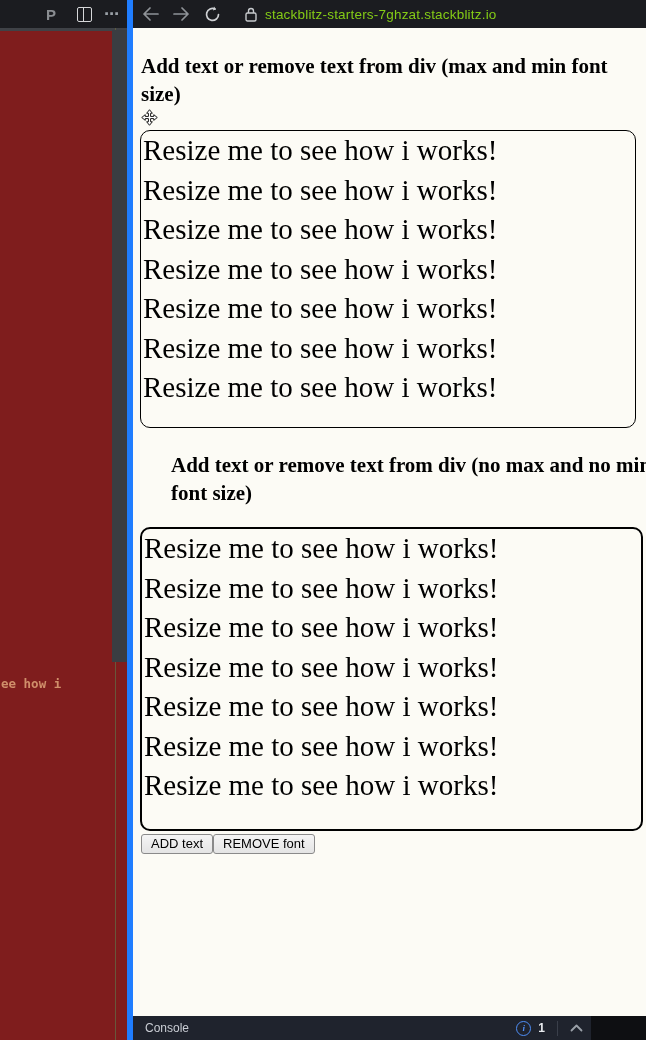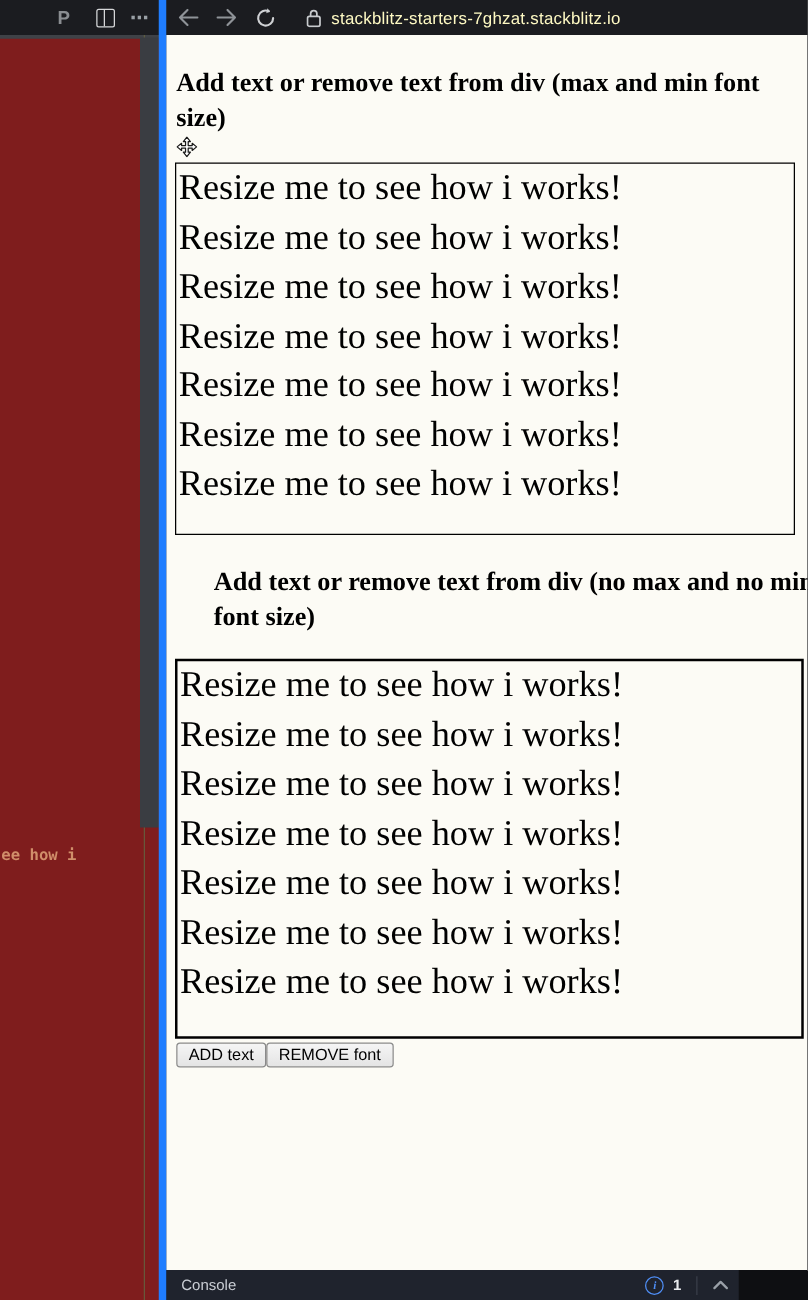--- a/index.html
+++ b/index.html
@@ -13,42 +13,42 @@
            font-family:"Liberation Sans",sans-serif;}
   .split-glyph{left:75px;width:18px;}
   .split-box{width:13px;height:13px;border:1.5px solid #d6d7d9;border-radius:2px;position:relative;}
   .split-box::after{content:"";position:absolute;left:5px;top:0;width:1.5px;height:100%;background:#d6d7d9;}
   .dots-glyph{left:102px;width:20px;color:#9aa0a6;font-size:15px;font-weight:bold;letter-spacing:1px;}
   .nav-back{left:140px;width:20px;}
   .nav-fwd{left:171px;width:20px;}
   .nav-refresh{left:202px;width:20px;}
   .lock{left:243px;width:16px;}
   .url-text{position:absolute;left:265px;top:0;height:28px;display:flex;align-items:center;
-            color:#fef9c3;font-size:13.5px;letter-spacing:.2px;white-space:nowrap;}
+            color:#84cc16;font-size:13.5px;letter-spacing:.2px;white-space:nowrap;}
 
   
   .editor{position:absolute;left:0;top:28px;width:131px;height:1012px;background:#7f1d1d;}
   .editor-topline{position:absolute;left:0;top:0;width:100%;height:3px;background:#3f4247;}
   .indent-rule{position:absolute;left:115px;top:0;width:1px;height:1012px;background:#64623f;opacity:.85;}
   .scroll-strip{position:absolute;left:112px;top:2px;width:15px;height:632px;background:#3a3d42;}
   .code-line{position:absolute;left:1px;top:648px;color:#d08e6a;
              font-family:"DejaVu Sans Mono","Liberation Mono",monospace;font-size:12.5px;font-weight:bold;}
 
   
   .divider{position:absolute;left:127px;top:0;width:6px;height:1040px;background:#1f7dff;z-index:6;}
 
   
   .preview{position:absolute;left:133px;top:28px;width:513px;height:988px;background:#fcfbf5;}
   .pv-heading{position:absolute;left:8px;width:500px;color:#000;
               font-family:"Liberation Serif","DejaVu Serif",serif;
               font-weight:bold;font-size:21px;line-height:28px;}
   .pv-h1{top:24px;}
   .pv-h2{top:423px;margin-left:30px;}
   .move-cursor{position:absolute;left:8px;top:81px;width:17px;height:17px;}
-  .resize-box{position:absolute;left:7px;background:transparent;overflow:hidden;}
+  .resize-box{position:absolute;left:7px;background:transparent;overflow:hidden;border-radius:10px;}
   .box1{top:102px;width:494px;height:296px;border:1.5px solid #000;}
   .box2{top:499px;width:499px;height:300px;border:2px solid #000;}
   .resize-line{display:block;color:#000;font-family:"Liberation Serif","DejaVu Serif",serif;
                font-size:29px;line-height:39.5px;white-space:nowrap;padding-left:2px;}
   .btn-row{position:absolute;left:8px;top:806px;display:flex;gap:0;}
   .ctl-btn{font-family:"Liberation Sans",sans-serif;font-size:13px;color:#000;
            background:linear-gradient(#f5f5f5,#e4e4e4);border:1px solid #8a8a8a;border-radius:3px;
            padding:1px 9px 2px 9px;height:20px;line-height:16px;}
 
   

